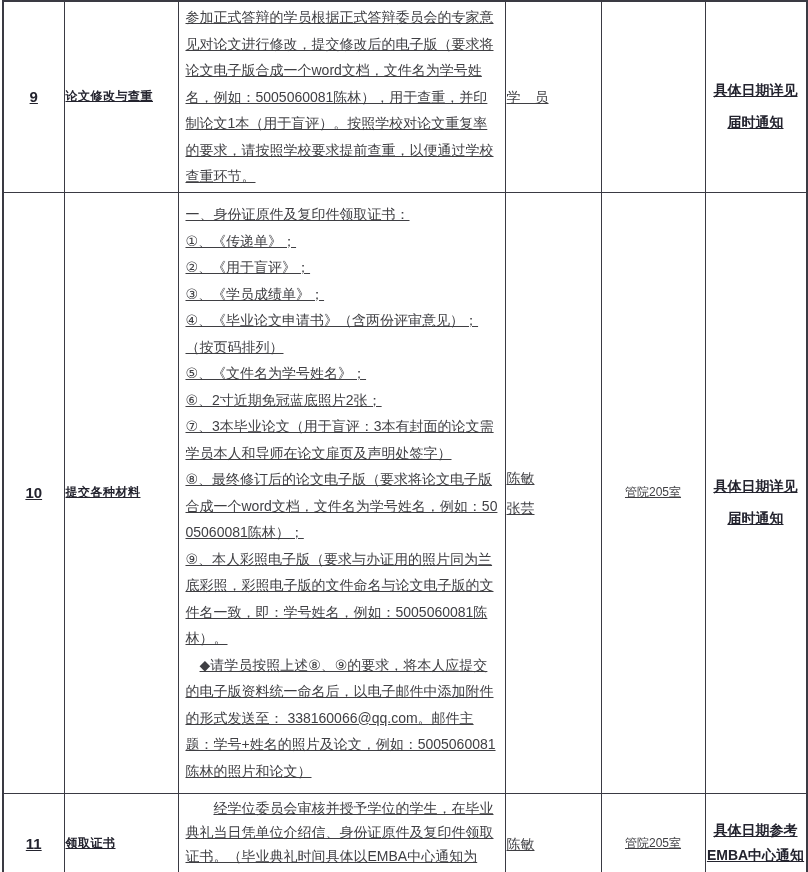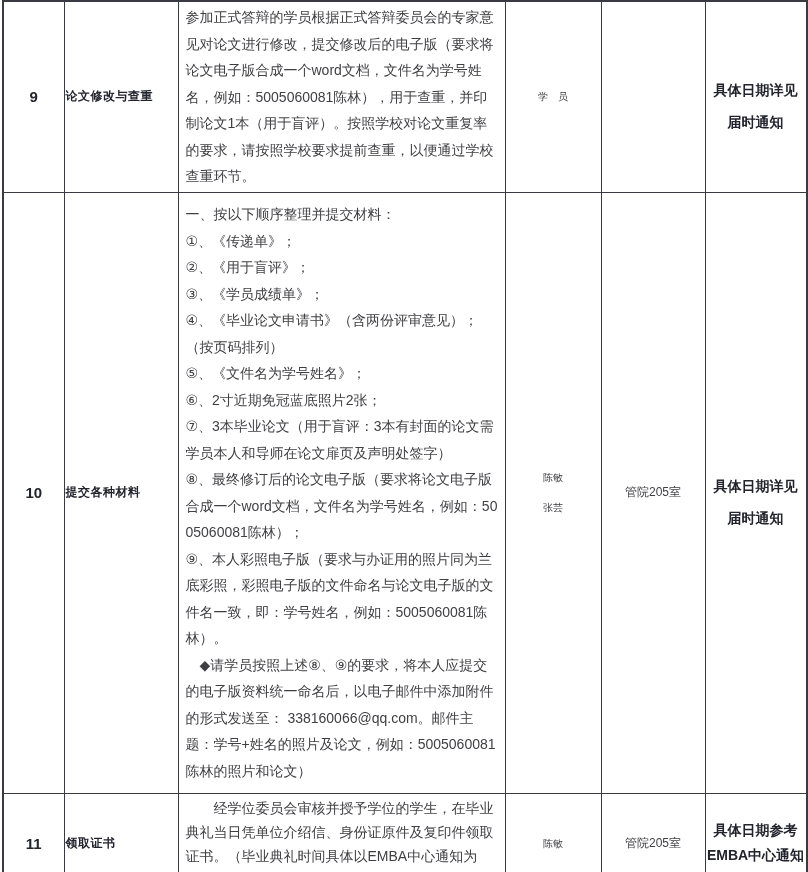--- a/index.html
+++ b/index.html
@@ -17,41 +17,42 @@
     border-top:2px solid var(--border);
     border-left:2px solid var(--border);
     border-right:3px solid var(--border);
     border-bottom:3px solid var(--border);
   }
   table.sched td{
     border:1px solid var(--border);
     vertical-align:middle;
     overflow:hidden;
     word-break:break-all;
+    text-decoration:underline;
   }
   tr.r9{height:187px;}
   tr.r10{height:601px;}
   tr.r11{height:72px;}
   td.c-num{
     text-align:center;font-size:15px;font-weight:bold;color:var(--bold-text);
   }
   td.c-task{
     text-align:left;font-size:12px;font-weight:bold;color:var(--bold-text);
     letter-spacing:0.5px;
   }
   td.c-desc{
     padding:2px 7px;font-size:14px;line-height:26.5px;color:var(--text);
     text-align:left;
   }
   tr.r11 td.c-desc{line-height:24px;}
   .para{margin:0;}
   .para.indent-sm{text-indent:14px;}
   .para.indent-2{text-indent:28px;}
   td.c-person{
-    text-align:center;font-size:10px;color:var(--text);line-height:30px;margin-left:15px;
+    font-size:14px;color:var(--text);line-height:30px;margin-left:15px;
   }
   .person-gap{letter-spacing:0;}
   td.c-loc{
     text-align:center;font-size:12px;color:var(--text);
   }
   td.c-date{
     text-align:center;vertical-align:top;padding-top:20px;
     font-size:14px;font-weight:bold;color:var(--bold-text);line-height:32px;
   }
   tr.r11 td.c-date{vertical-align:middle;padding-top:0;line-height:25px;}
@@ -83,21 +84,21 @@
     <td class="c-date">
       <div>具体日期详见</div>
       <div>届时通知</div>
     </td>
   </tr>
 
   <tr class="r10">
     <td class="c-num">10</td>
     <td class="c-task">提交各种材料</td>
     <td class="c-desc">
-      <div class="para">一、按以下顺序整理并提交材料：</div>
+      <div class="para">一、身份证原件及复印件领取证书：</div>
       <div class="para">①、《传递单》；</div>
       <div class="para">②、《用于盲评》；</div>
       <div class="para">③、《学员成绩单》；</div>
       <div class="para">④、《毕业论文申请书》（含两份评审意见）；</div>
       <div class="para">（按页码排列）</div>
       <div class="para">⑤、《文件名为学号姓名》；</div>
       <div class="para">⑥、2寸近期免冠蓝底照片2张；</div>
       <div class="para">⑦、3本毕业论文（用于盲评：3本有封面的论文需学员本人和导师在论文扉页及声明处签字）</div>
       <div class="para">⑧、最终修订后的论文电子版（要求将论文电子版合成一个word文档，文件名为学号姓名，例如：5005060081陈林）；</div>
       <div class="para">⑨、本人彩照电子版（要求与办证用的照片同为兰底彩照，彩照电子版的文件命名与论文电子版的文件名一致，即：学号姓名，例如：5005060081陈林）。</div>

